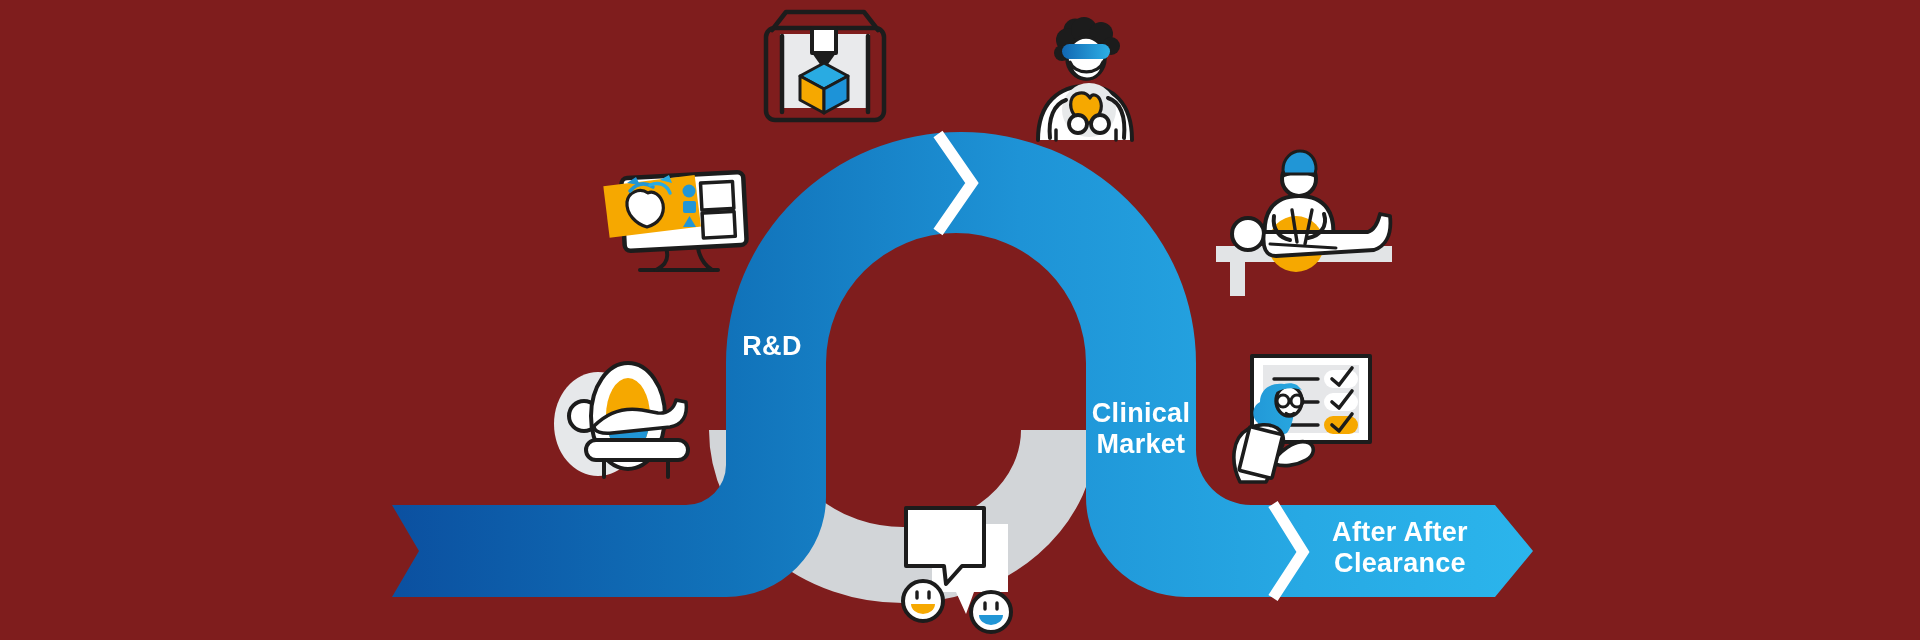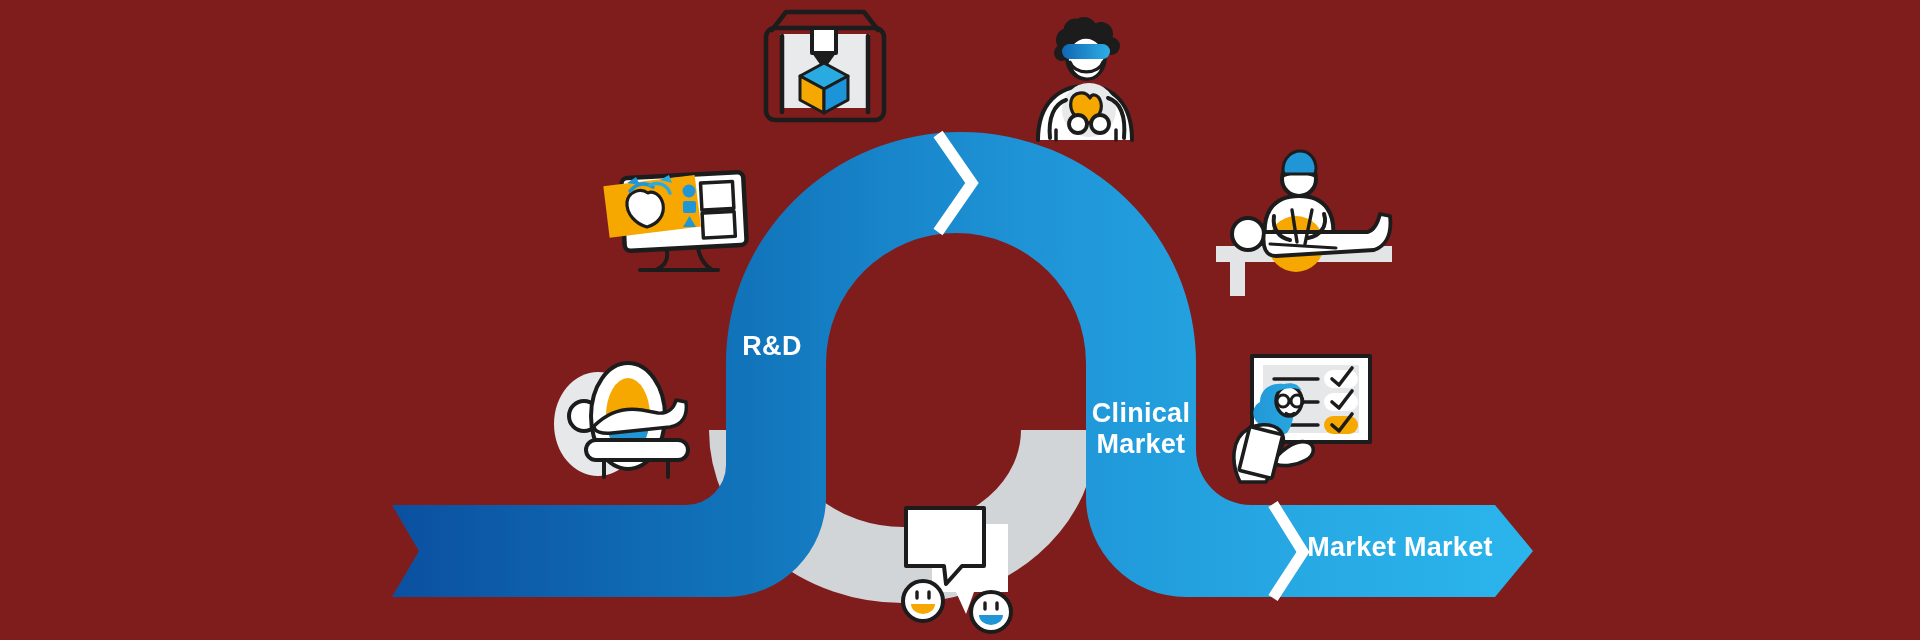--- a/index.html
+++ b/index.html
@@ -202,16 +202,17 @@
   </svg>
 
   <div class="stage-label lbl-rd">R&amp;D</div>
 
   <div class="stage-label lbl-ct">
     <div>Clinical</div>
     <div>Market</div>
   </div>
 
   <div class="stage-label lbl-am">
-    <div>Market Market</div>
+    <div>After After</div>
+    <div>Clearance</div>
   </div>
 
 </div>
 
 </body></html>

